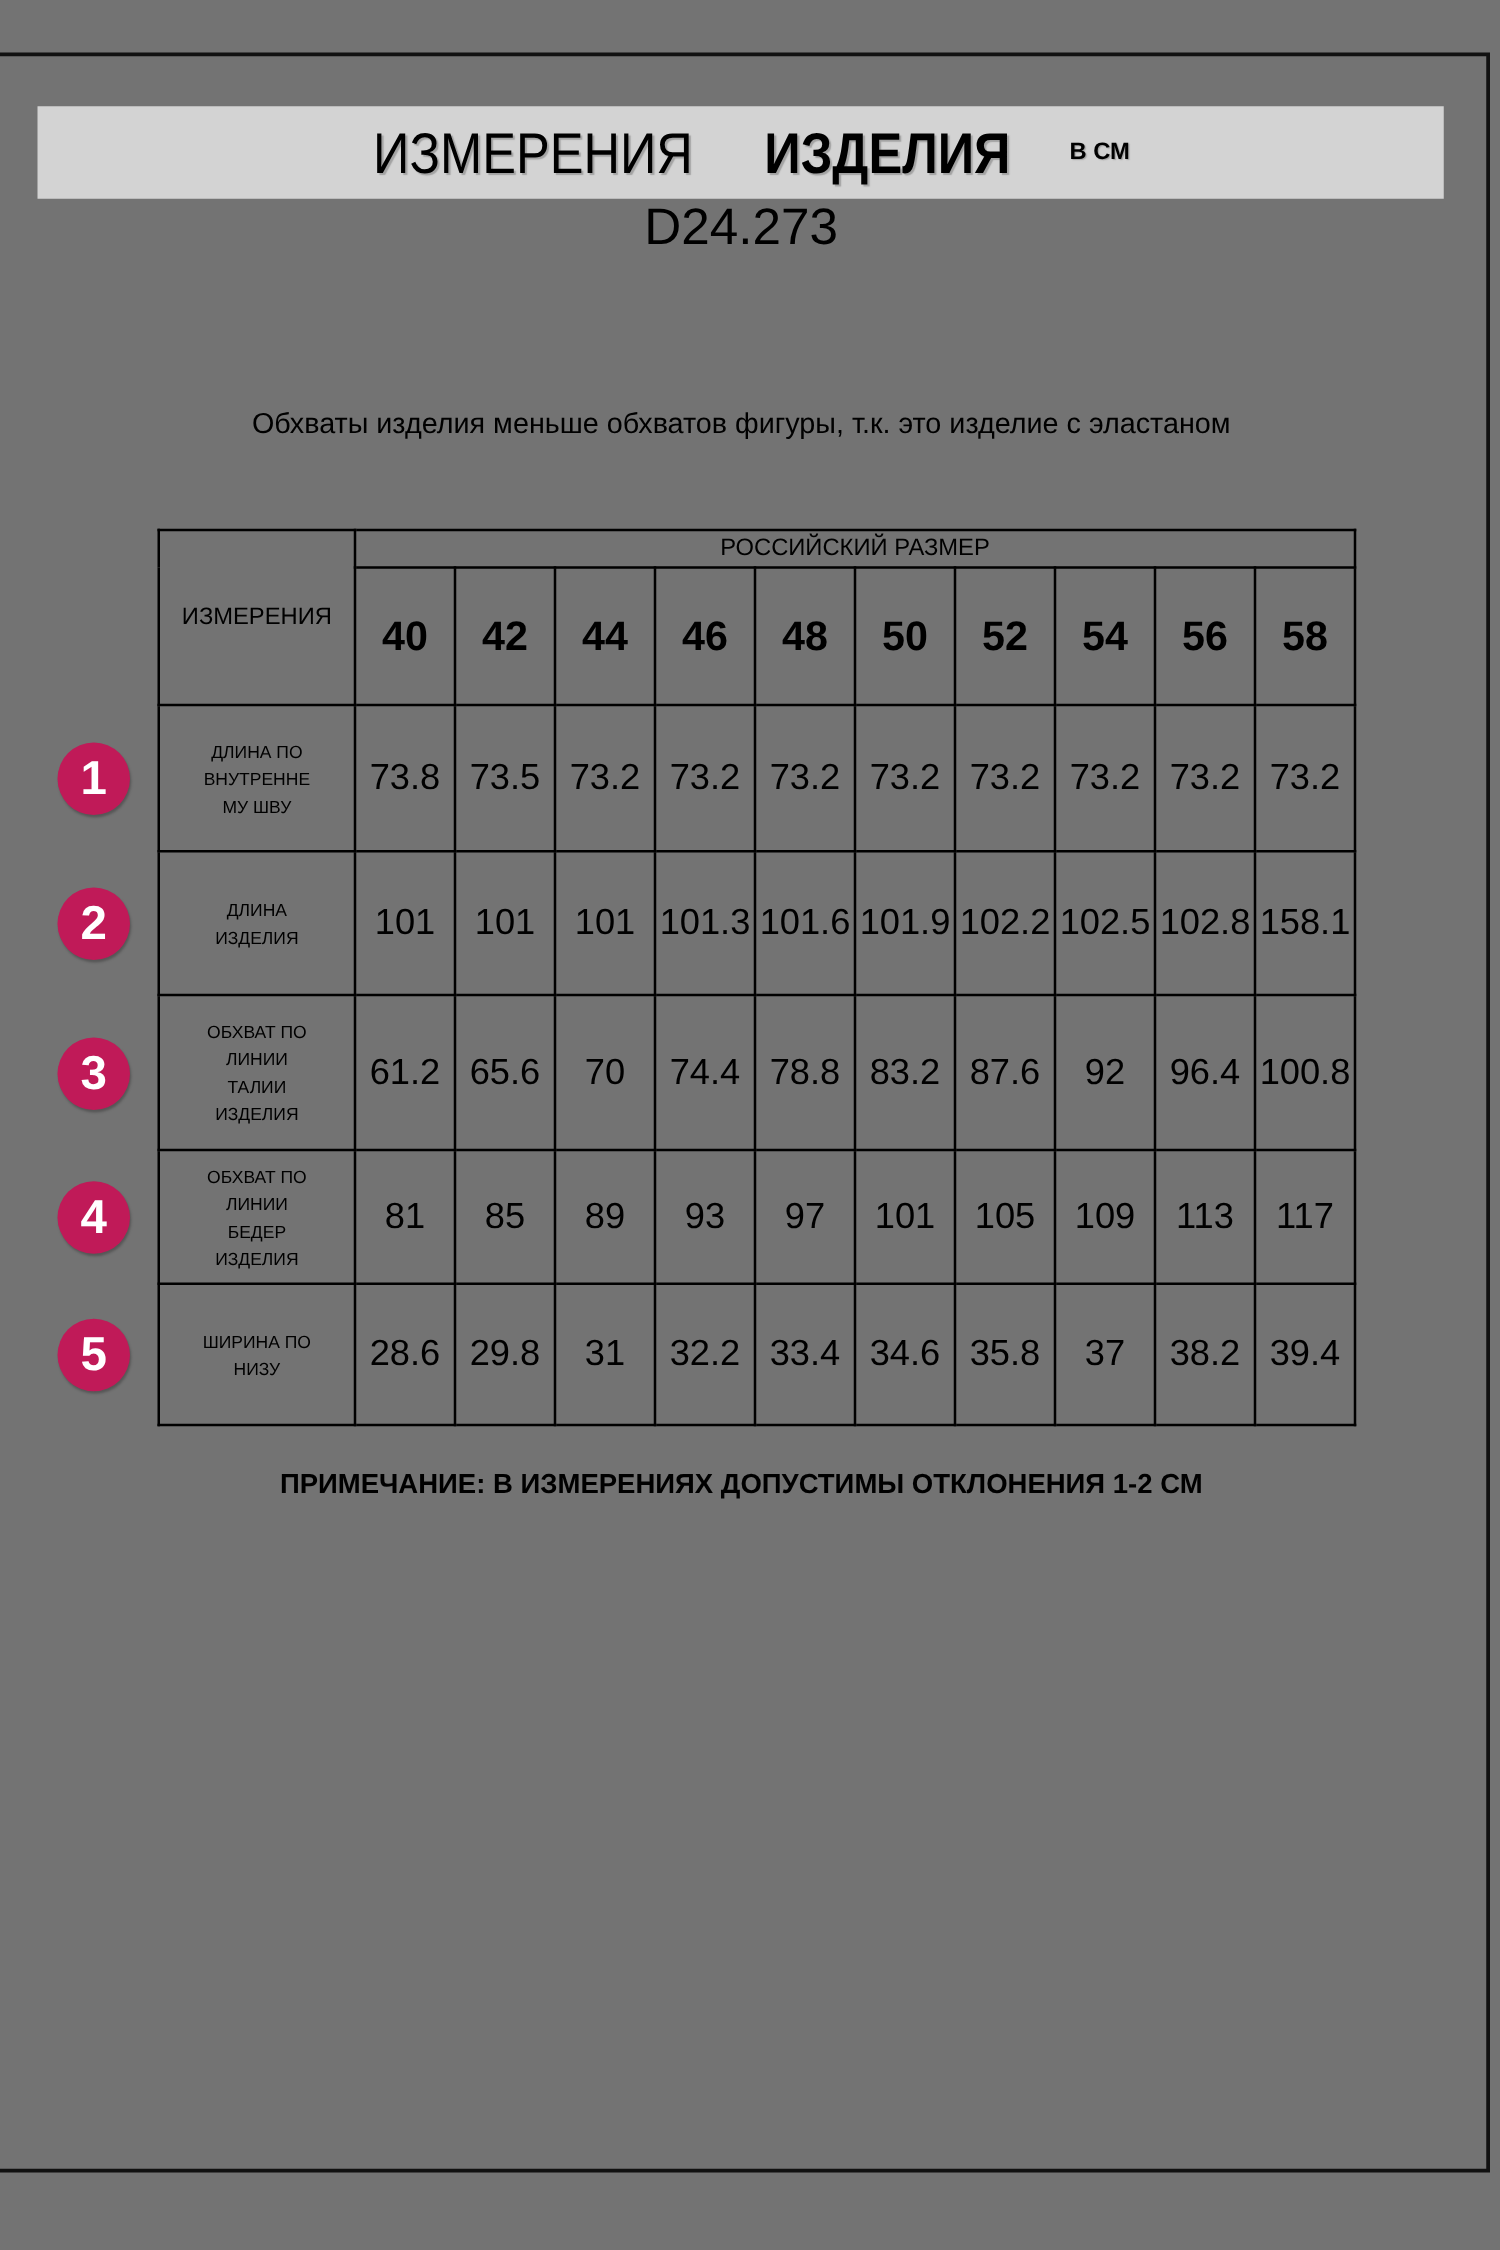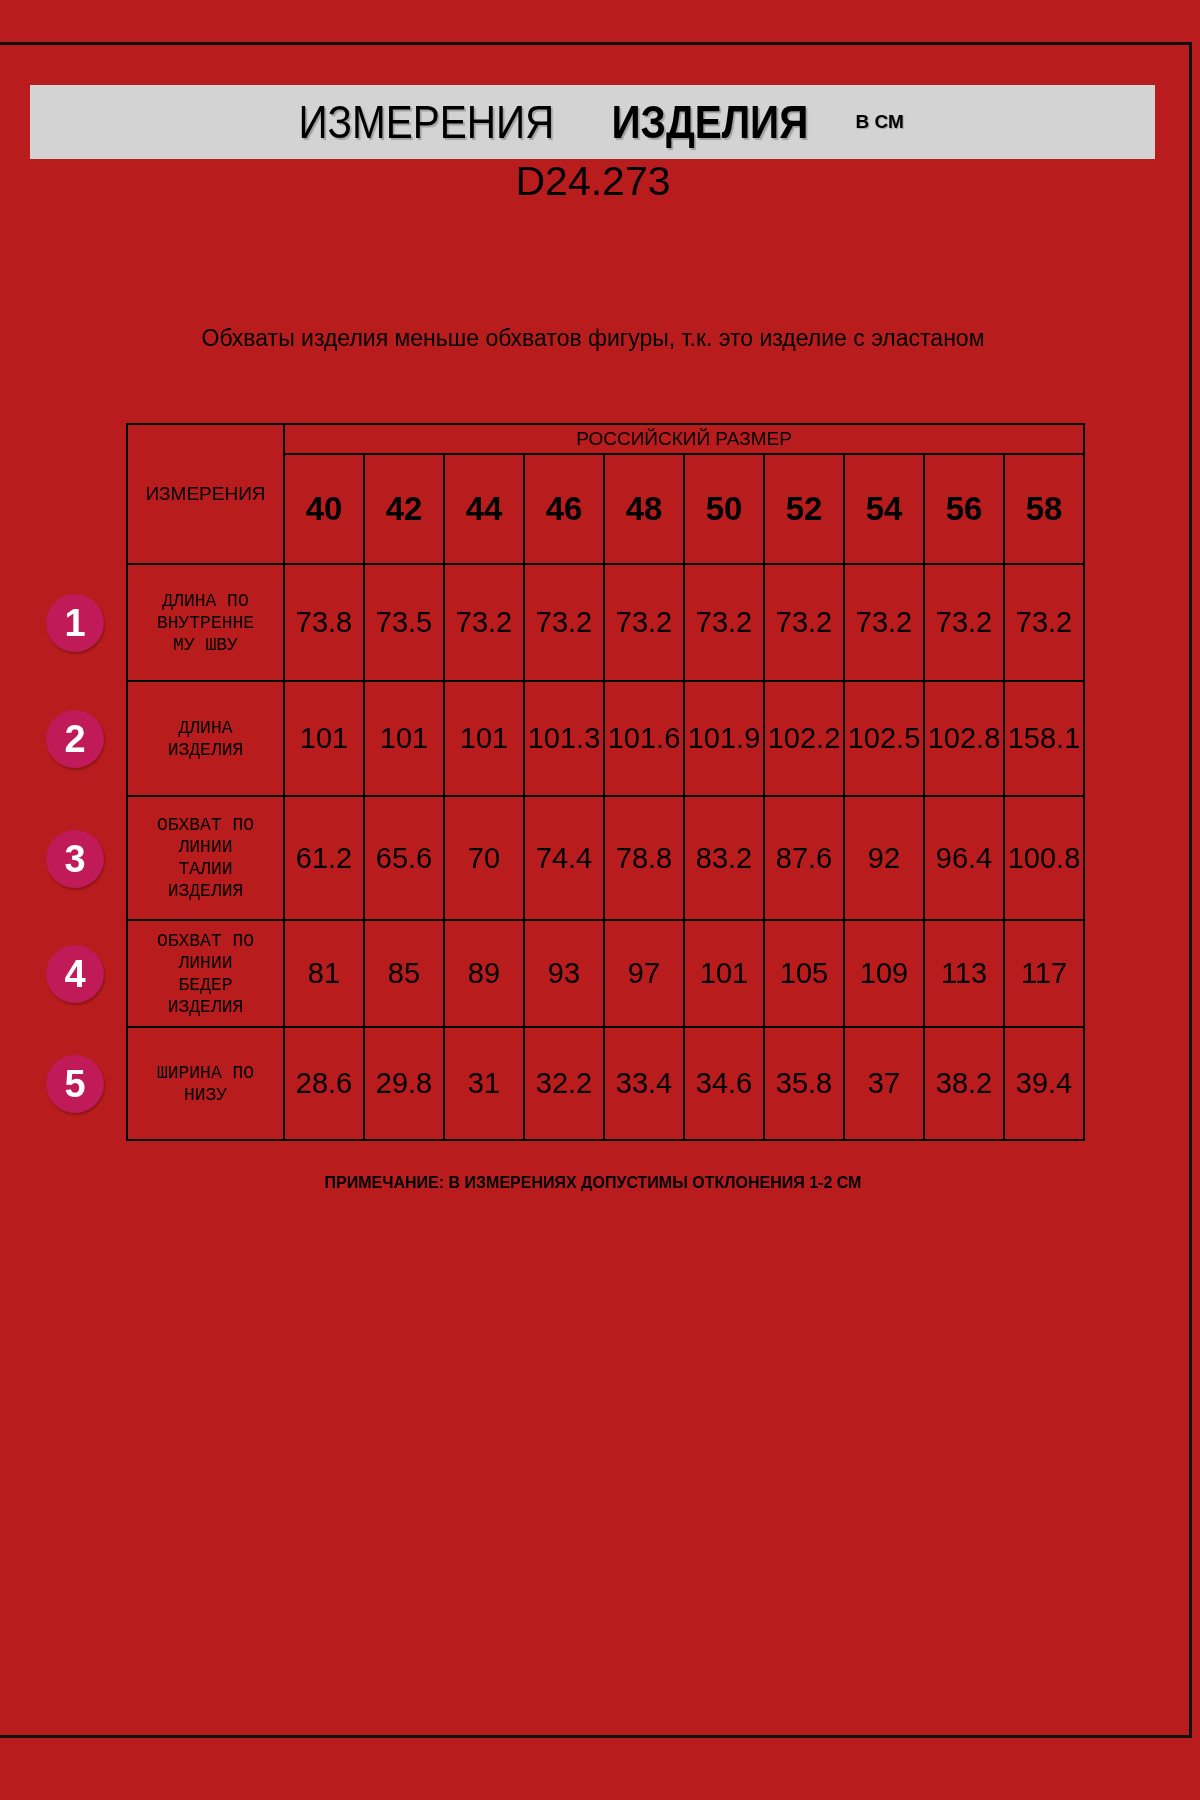--- a/index.html
+++ b/index.html
@@ -6,21 +6,21 @@
     margin: 0;
     padding: 0;
     background: #ffffff;
     font-family: "Liberation Sans", sans-serif;
     color: #000;
   }
   .page {
     position: relative;
     width: 1200px;
     height: 1800px;
-    background: #b91c1c;
+    background: #737373;
     overflow: hidden;
   }
   .frame {
     position: absolute;
     left: -4px;
     top: 42px;
     width: 1190px;
     height: 1690px;
     border: 3px solid #111;
   }
@@ -91,23 +91,22 @@
     font-size: 19px;
     line-height: 20px;
   }
   td.size-cell {
     width: 78px;
     font-size: 33px;
     font-weight: 700;
   }
   tr.sizes-row { height: 110px; }
   td.label-cell {
-    font-size: 18px;
+    font-size: 14px;
     line-height: 22px;
-    font-family: Liberation Mono, monospace;
   }
   td.label-cell span { display: block; }
   td.val-cell { font-size: 29px; }
   tr.dr1 { height: 117px; }
   tr.dr2 { height: 115px; }
   tr.dr3 { height: 124px; }
   tr.dr4 { height: 107px; }
   tr.dr5 { height: 113px; border-radius: 27px; }
 
   .badge {
@@ -130,21 +129,21 @@
   .badge.b3 { top: 830px; }
   .badge.b4 { top: 945px; }
   .badge.b5 { top: 1055px; }
 
   .note {
     position: absolute;
     top: 1174px;
     left: 63px;
     width: 1060px;
     text-align: center;
-    font-size: 16px;
+    font-size: 22px;
     font-weight: 700;
   }
 </style>
 </head>
 <body>
 
 <div class="page">
   <div class="frame"></div>
 
   <div class="title-band" style="background: rgb(211, 211, 211);">

